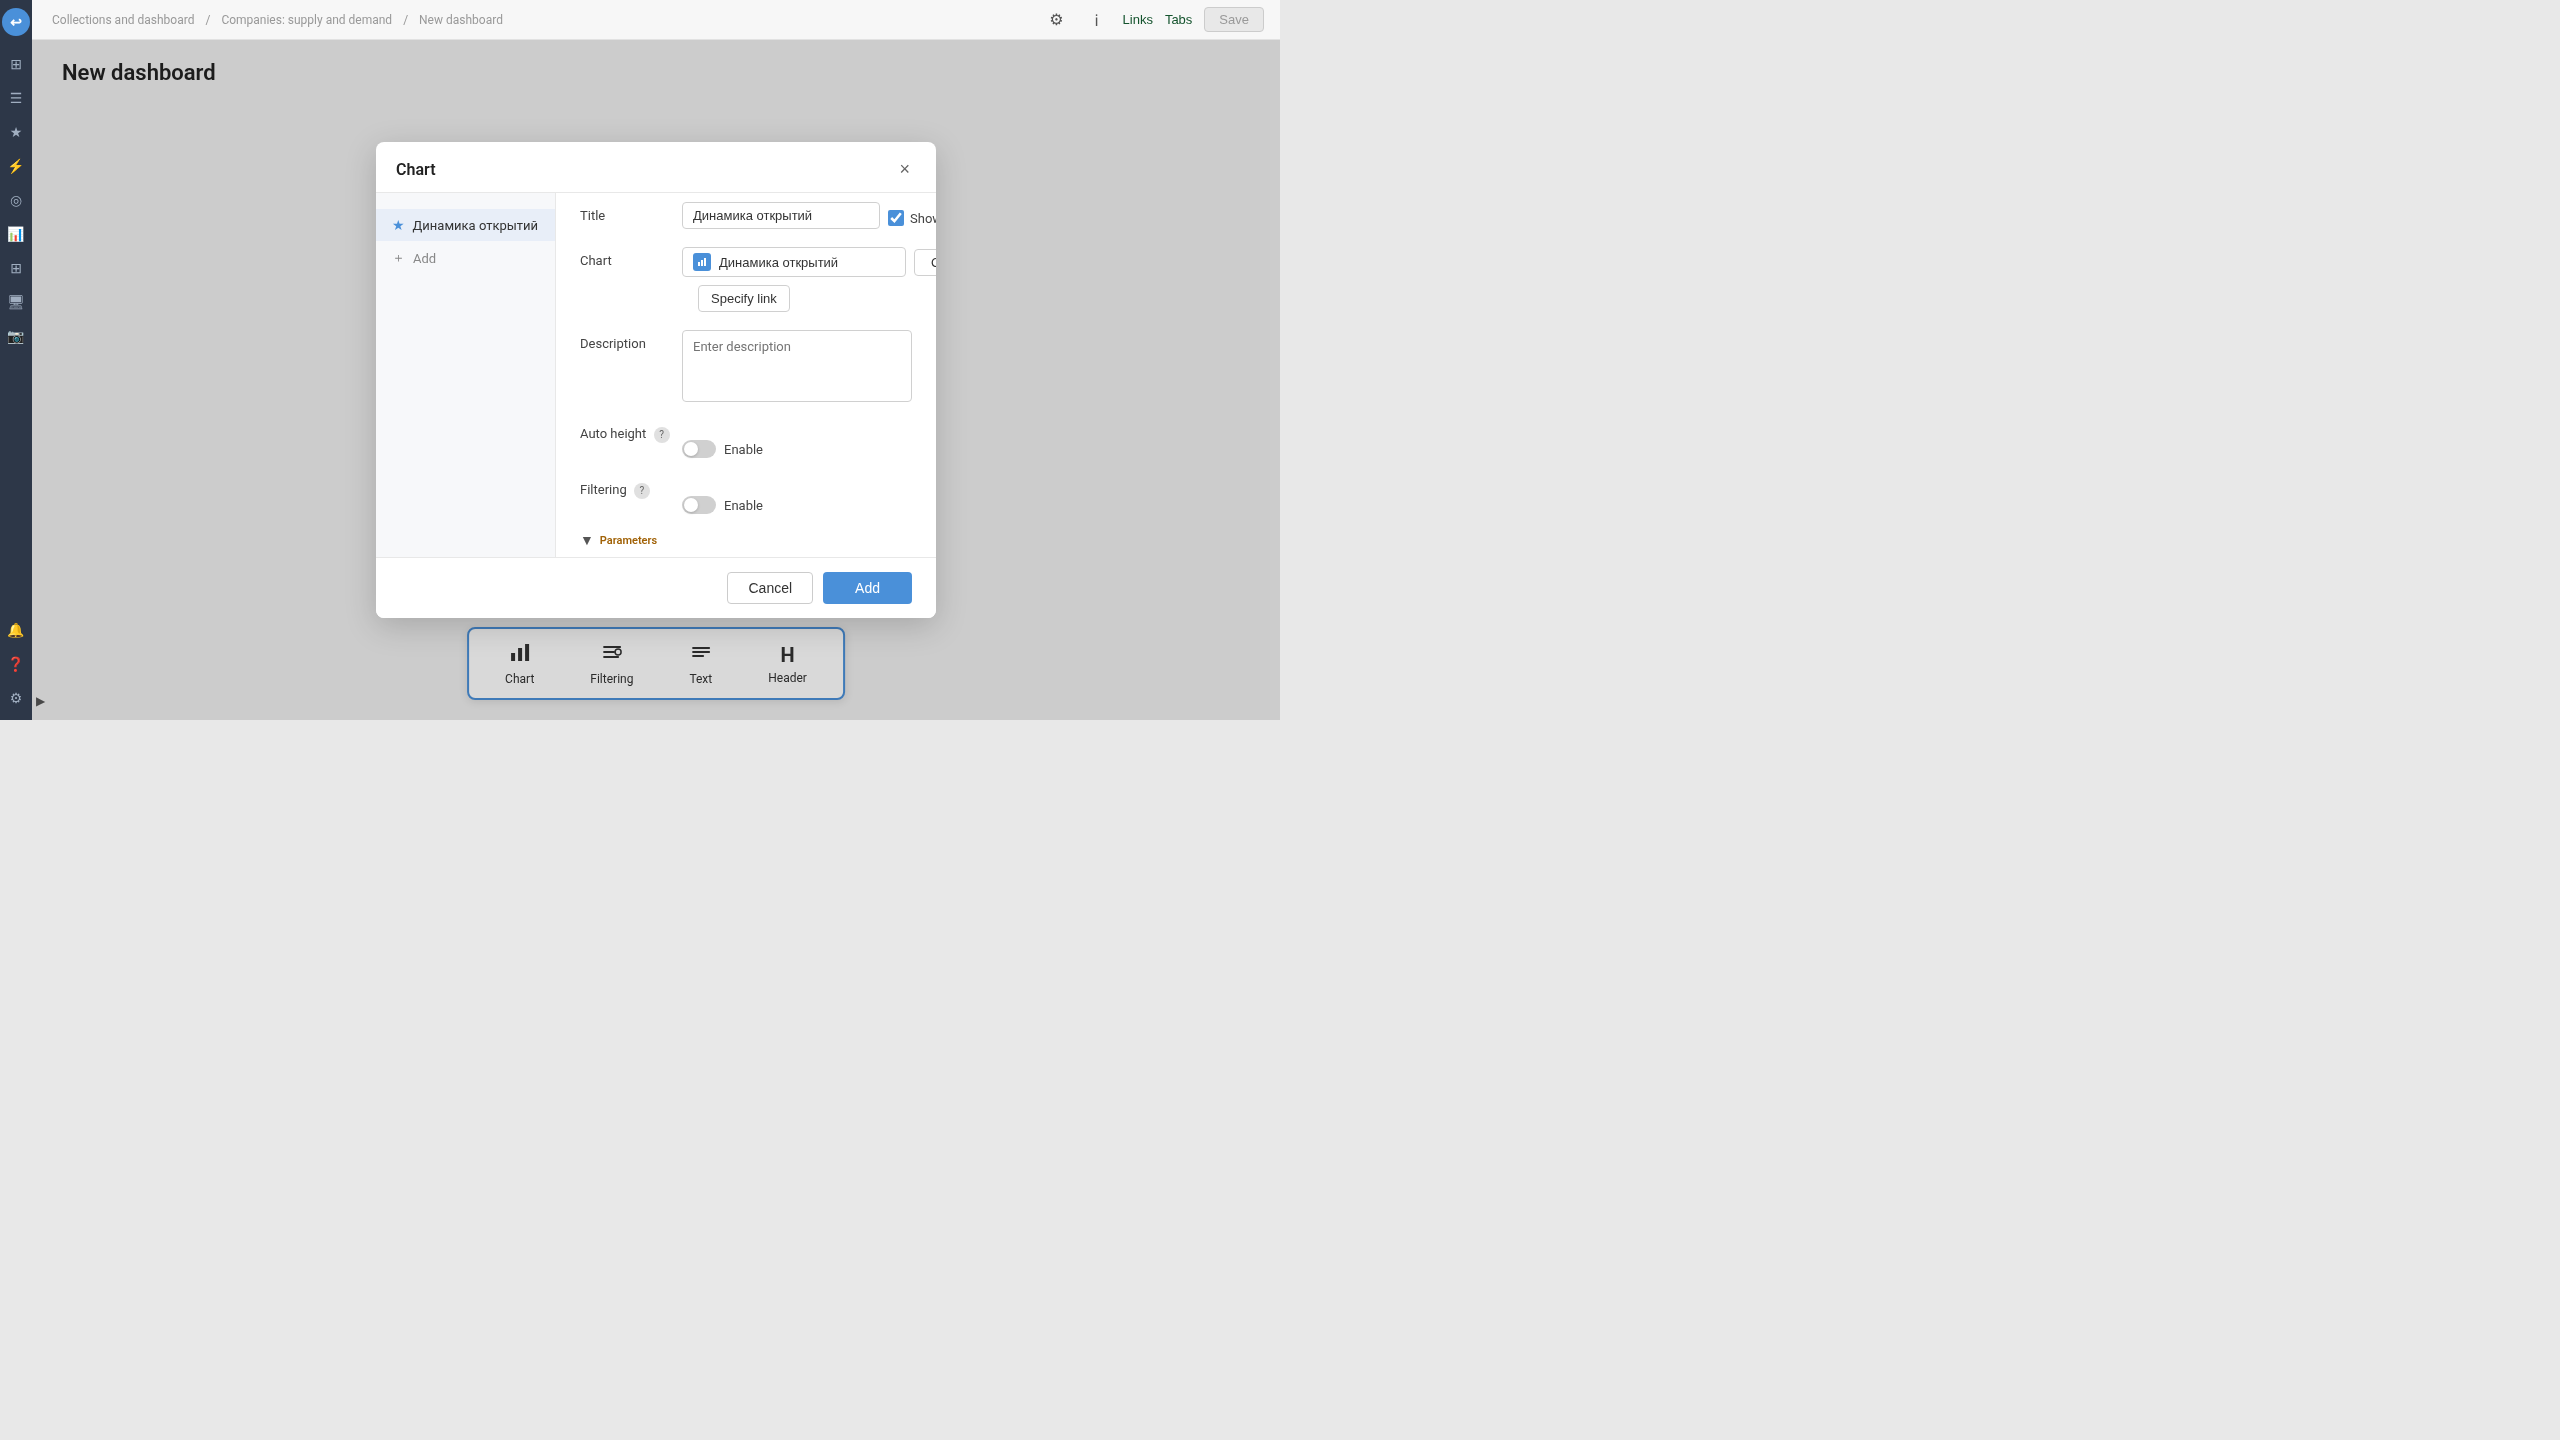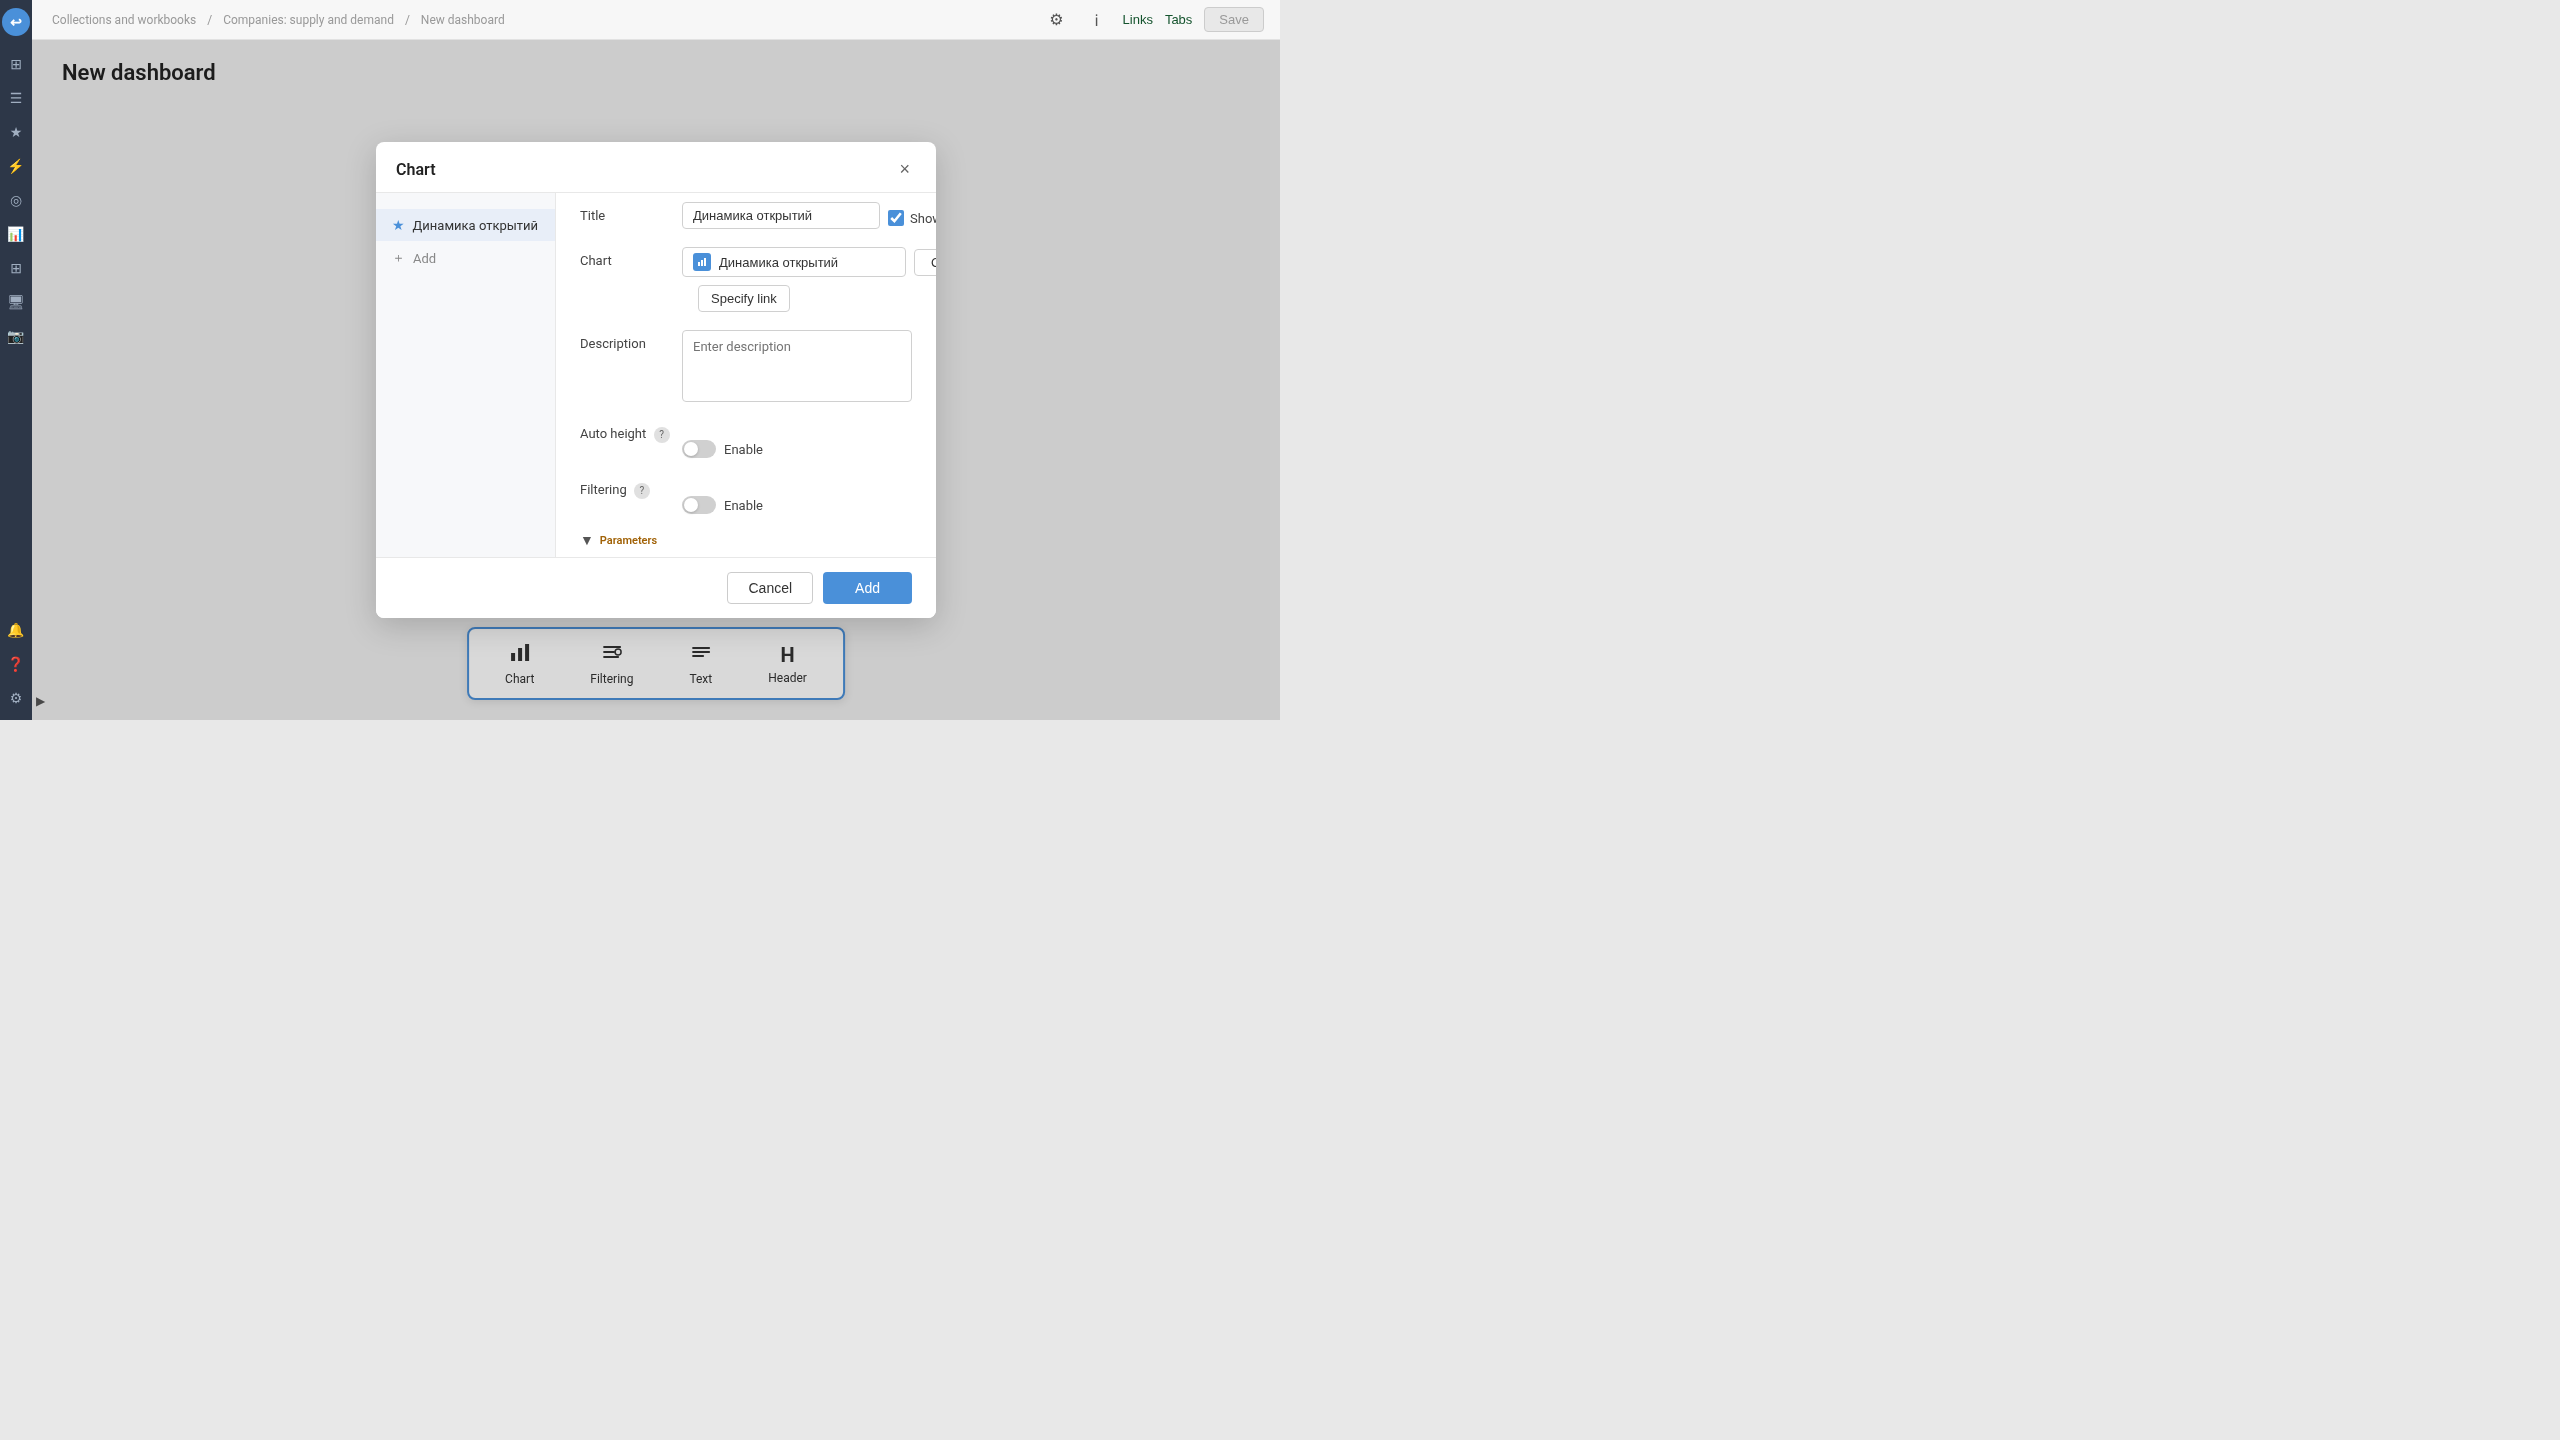--- a/index.html
+++ b/index.html
@@ -452,21 +452,21 @@
   <div class="sidebar-spacer"></div>
   <div class="sidebar-icon">🔔</div>
   <div class="sidebar-icon">❓</div>
   <div class="sidebar-icon">⚙</div>
 </div>
 
 <div class="main-area">
 
   <div class="topbar">
     <div class="breadcrumb">
-      <span>Collections and workbooks</span>
+      <span>Collections and dashboard</span>
       <span>/</span>
       <span>Companies: supply and demand</span>
       <span>/</span>
       <span>New dashboard</span>
     </div>
     <div class="topbar-actions">
       <button class="topbar-icon-btn">⚙</button>
       <button class="topbar-icon-btn">ℹ</button>
       <button class="topbar-text-btn">Links</button>
       <button class="topbar-text-btn">Tabs</button>

